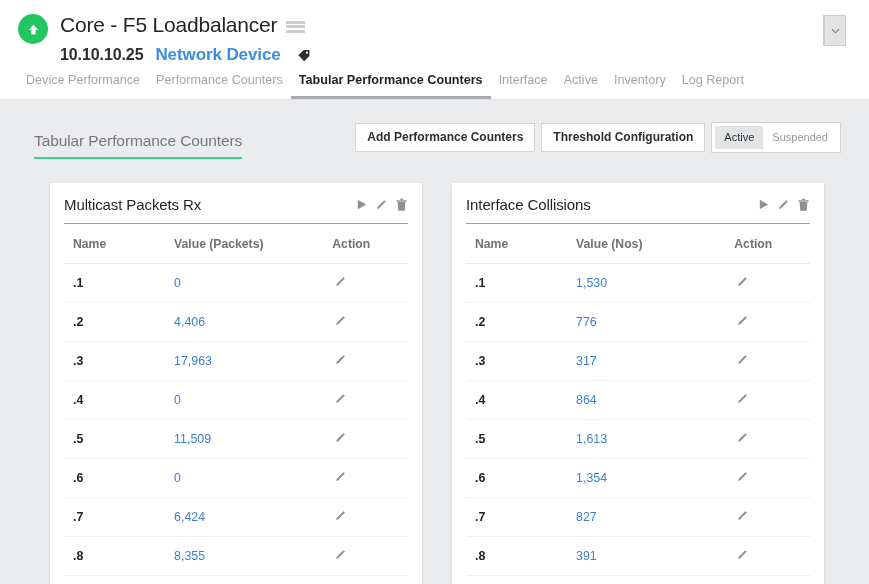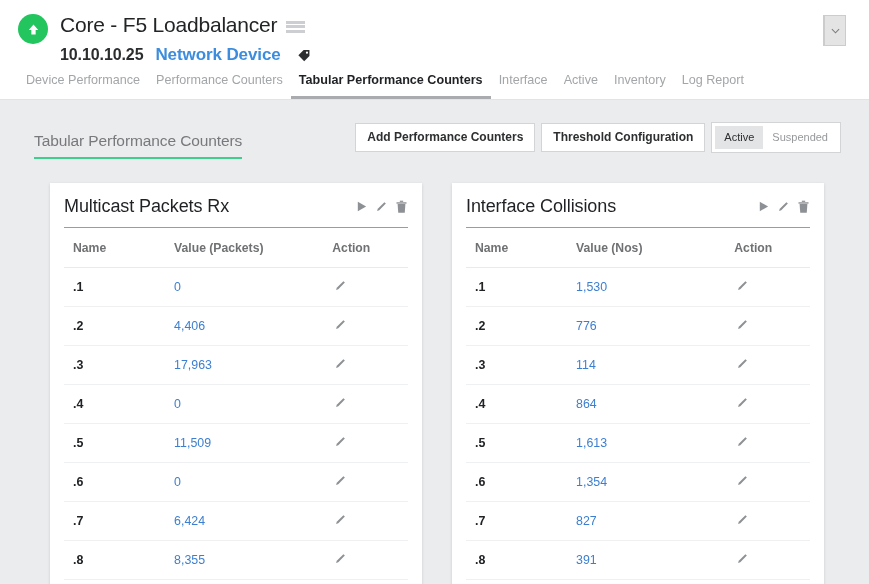--- a/index.html
+++ b/index.html
@@ -159,21 +159,21 @@
     background: #fff;
     box-shadow: 0 1px 3px rgba(0,0,0,0.13);
     padding: 0 14px 14px 14px;
   }
   .card-head {
     display: flex; align-items: center; justify-content: space-between;
     padding: 13px 0 10px 0;
     border-bottom: 1.5px solid #3ecf8e;
   }
   .card-title {
-    font-size: 18px;
+    font-size: 15px;
     color: #1f2124;
     letter-spacing: -0.1px;
   }
   .card-actions { display: flex; align-items: center; gap: 7px; }
   .ca-icon { cursor: pointer; display: flex; align-items: center; }
 
   table.counters { width: 100%; border-collapse: collapse; }
   table.counters th {
     text-align: left;
     font-size: 12.2px;
@@ -442,21 +442,21 @@
               <td class="col-action">
                 <span class="row-edit">
                     <svg width="13" height="13" viewBox="0 0 14 14">
                       <path d="M2.2 11.8 L3.0 9.4 L10.1 2.3 L11.7 3.9 L4.6 11.0 Z" fill="#8d9094"></path>
                     </svg>
                   </span>
               </td>
             </tr>
             <tr>
               <td class="col-name">.3</td>
-              <td class="col-value"><a>114</a></td>
+              <td class="col-value"><a>317</a></td>
               <td class="col-action">
                 <span class="row-edit">
                     <svg width="13" height="13" viewBox="0 0 14 14">
                       <path d="M2.2 11.8 L3.0 9.4 L10.1 2.3 L11.7 3.9 L4.6 11.0 Z" fill="#8d9094"></path>
                     </svg>
                   </span>
               </td>
             </tr>
             <tr>
               <td class="col-name">.4</td>

